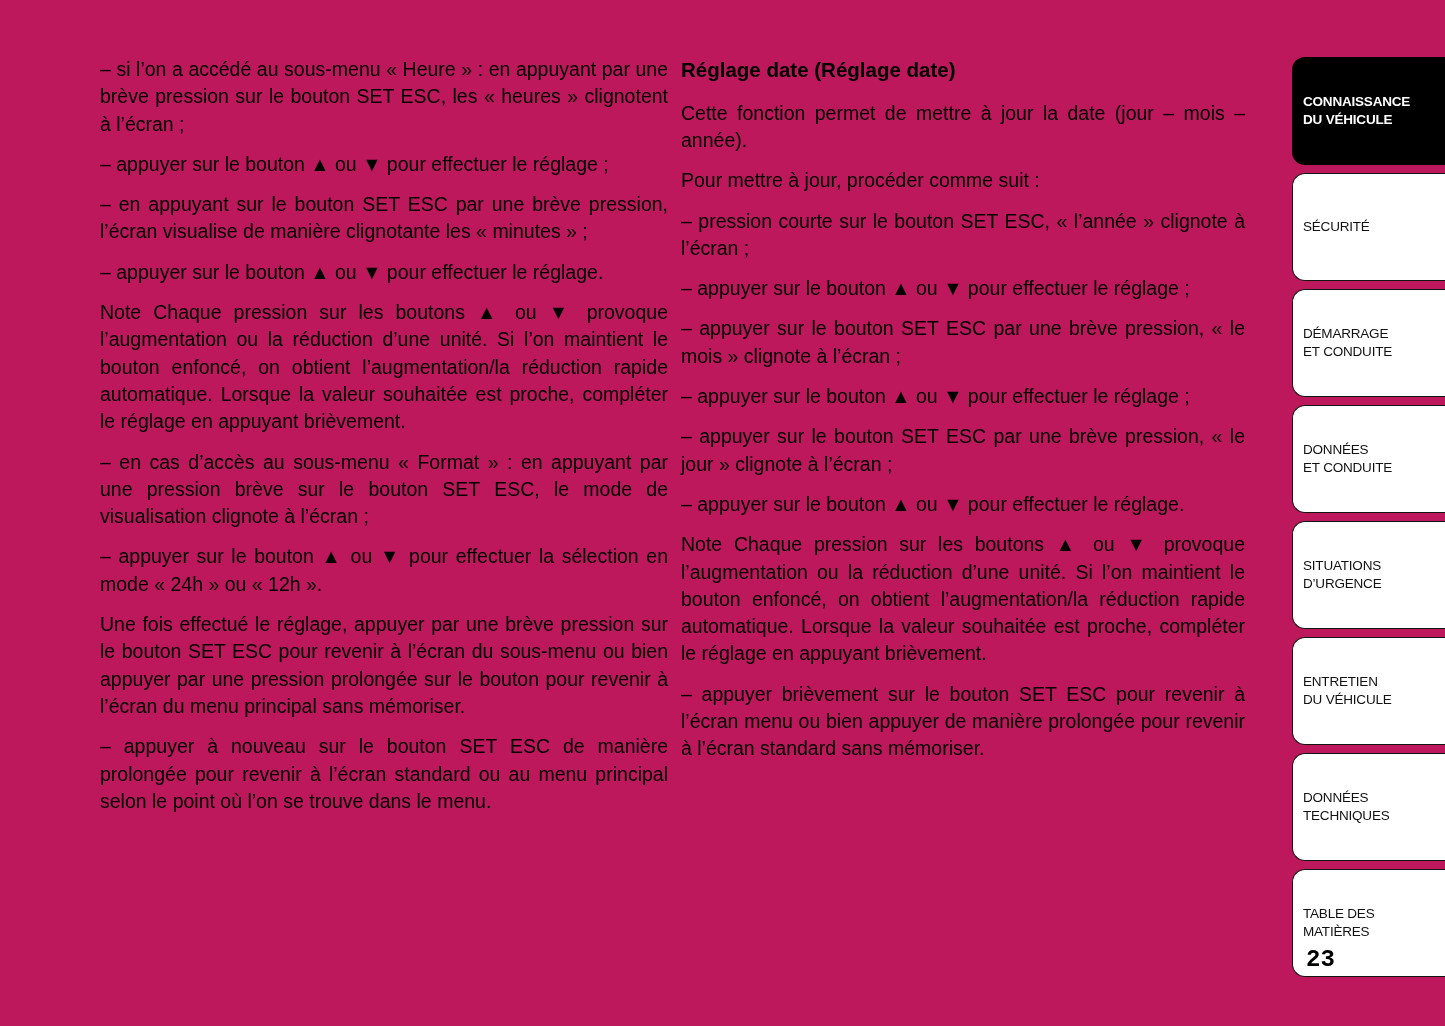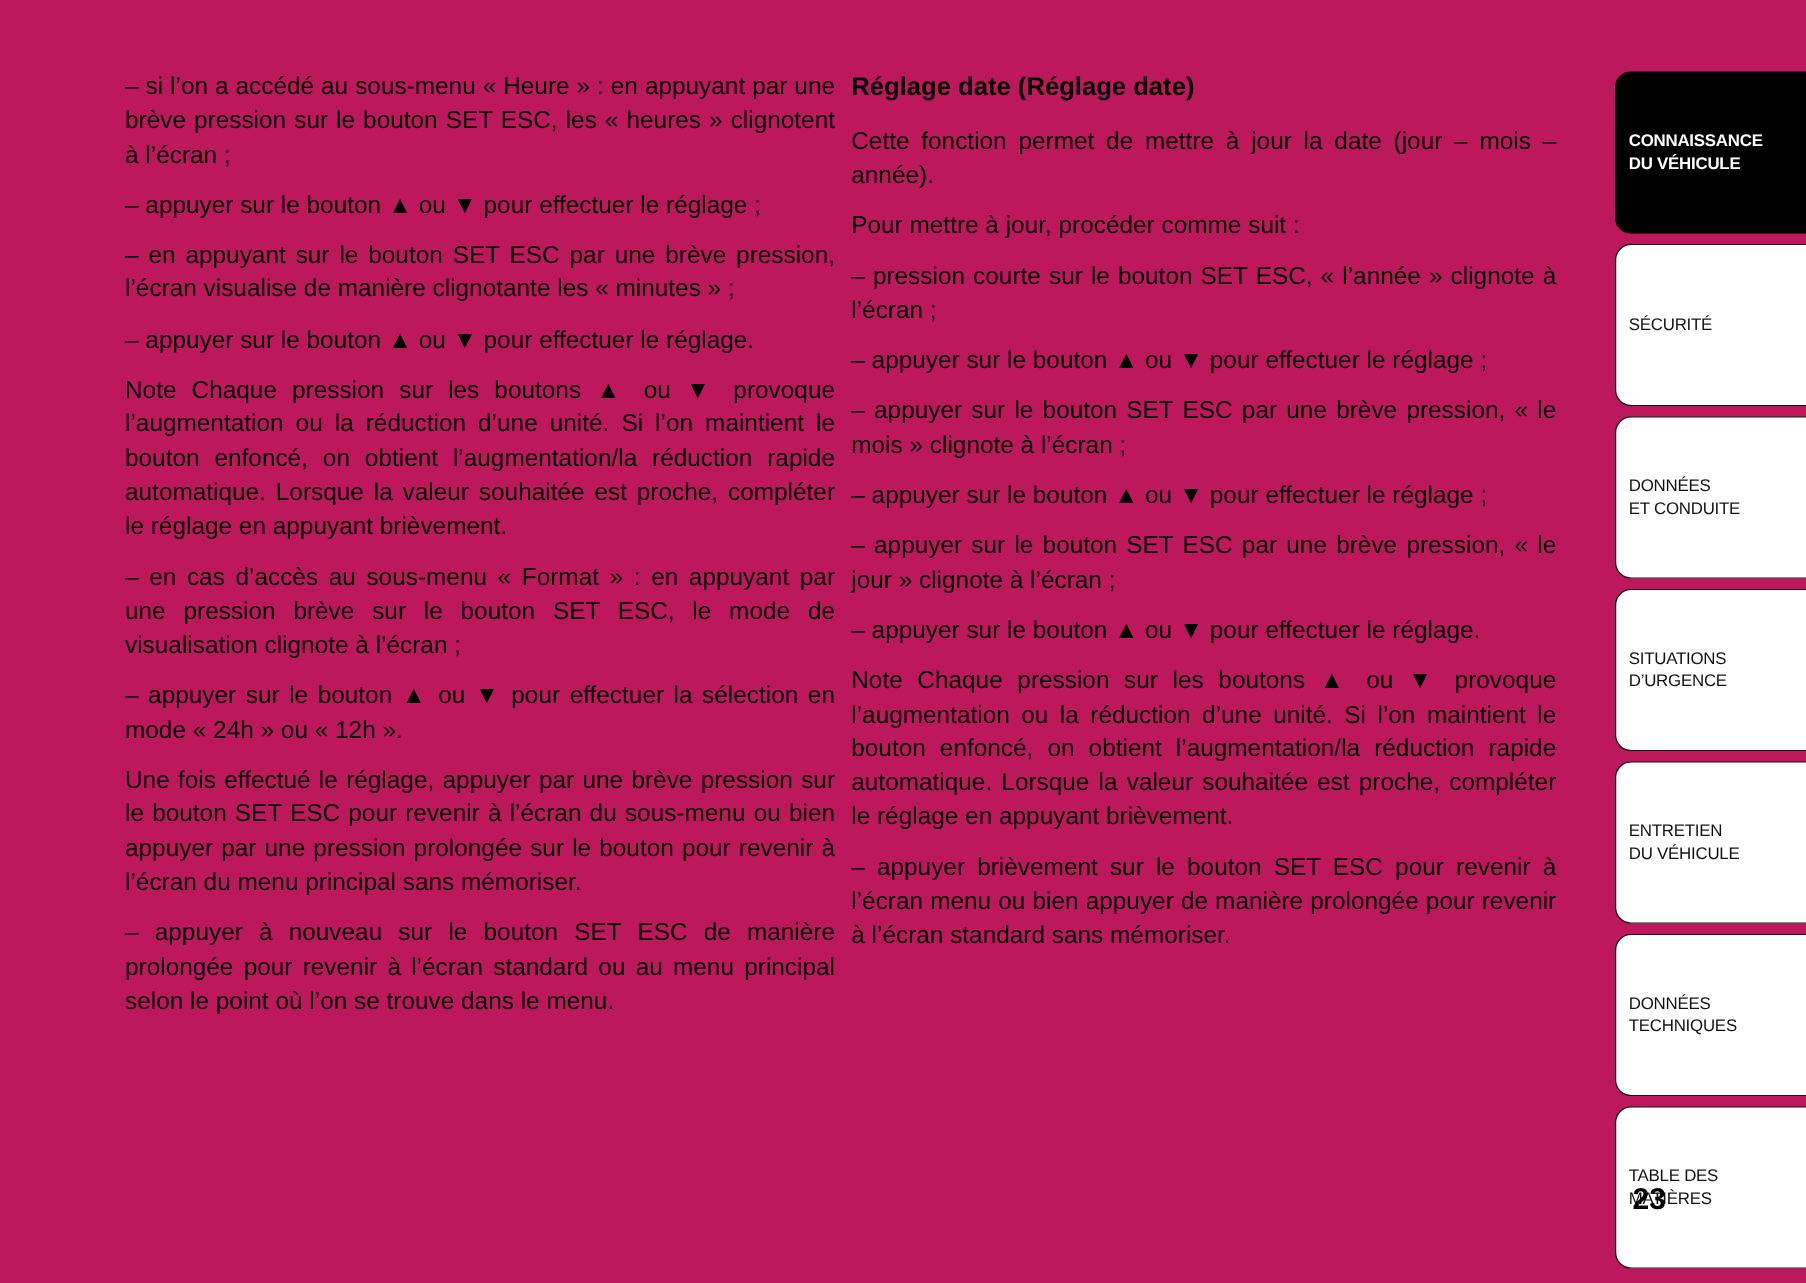--- a/index.html
+++ b/index.html
@@ -30,21 +30,21 @@
     text-align: left;
   }
   .sidebar {
     position: absolute;
     top: 57px;
     right: 0;
     width: 153px;
   }
   .tab {
     width: 153px;
-    height: 130px;
+    height: 108px;
     border: 1.5px solid #141414;
     border-right: none;
     border-radius: 13px 0 0 13px;
     background: #ffffff;
     margin-bottom: 8px;
     display: flex;
     flex-direction: column;
     justify-content: center;
     padding-left: 10px;
     font-size: 13.5px;
@@ -58,20 +58,21 @@
     border-color: #000000;
     color: #ffffff;
     font-weight: bold;
   }
   .page-number {
     position: absolute;
     top: 946px;
     left: 1306px;
     font-size: 24px;
     font-weight: bold;
+    font-family: Liberation Mono, monospace;
   }
 </style>
 </head>
 <body>
 
 <div class="page">
 
   <div class="col col-left">
     <p>– si l’on a accédé au sous-menu « Heure » : en appuyant par une brève pression sur le bouton SET ESC, les « heures » clignotent à l’écran ;</p>
     <p>– appuyer sur le bouton ▲ ou ▼ pour effectuer le réglage ;</p>
@@ -103,20 +104,24 @@
     <div class="tab active">
       <span>CONNAISSANCE</span>
       <span>DU VÉHICULE</span>
     </div>
 
     <div class="tab">
       <span>SÉCURITÉ</span>
       <span></span>
     </div>
 
+    <div class="tab">
+      <span>DÉMARRAGE</span>
+      <span>ET CONDUITE</span>
+    </div>
 
     <div class="tab">
       <span>DONNÉES</span>
       <span>ET CONDUITE</span>
     </div>
 
     <div class="tab">
       <span>SITUATIONS</span>
       <span>D’URGENCE</span>
     </div>

